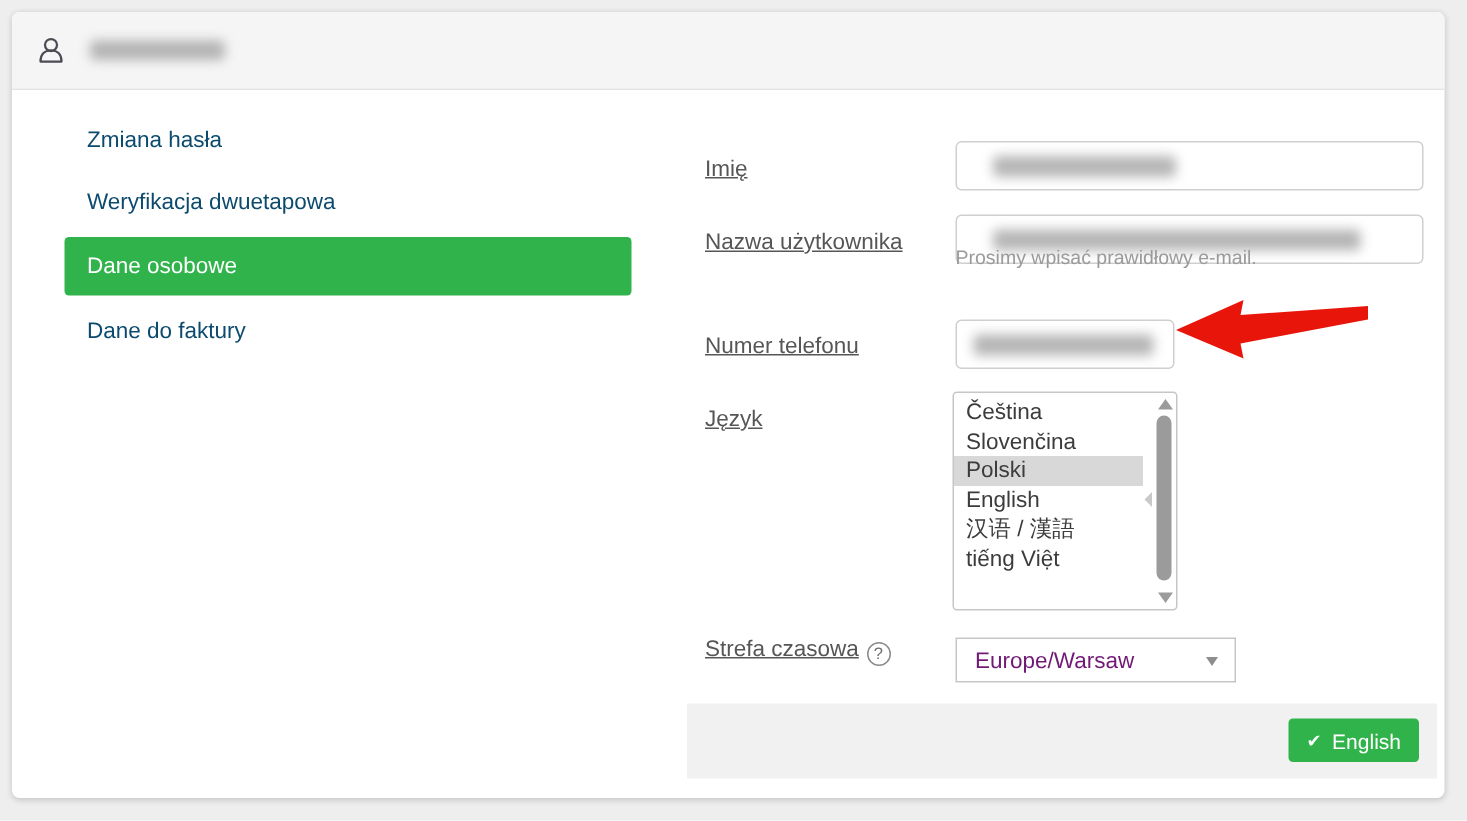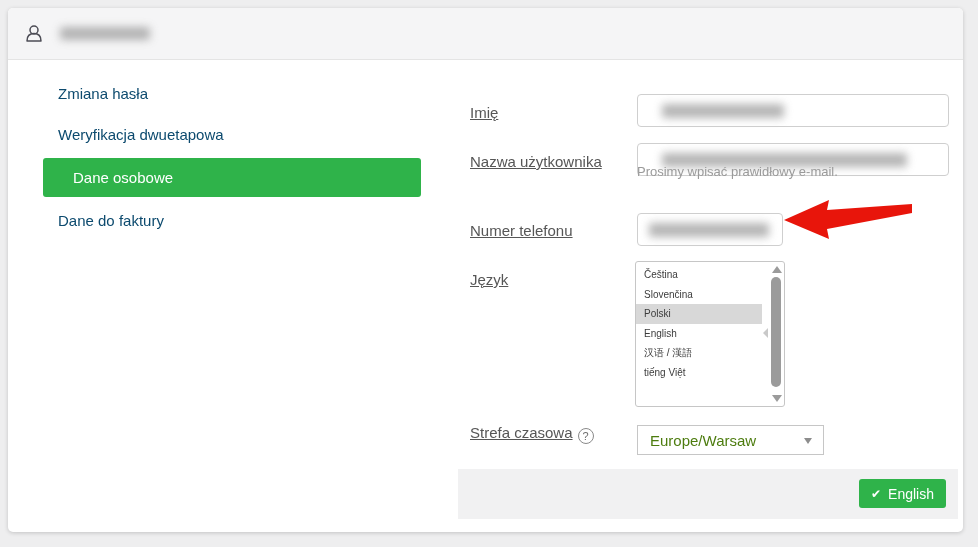--- a/index.html
+++ b/index.html
@@ -28,40 +28,40 @@
   .header-name-blob { width:90px; height:13px; margin-left:16px; }
 
   
   .nav-item {
     position:absolute; left:50px; font-size:15px; color:#0c4a6e; cursor:pointer;
     line-height:17px;
   }
   .nav-item-active {
     position:absolute; left:35px; top:150px; width:378px; height:39px;
     background:#2fb34a; border-radius:3px; color:#ffffff; font-size:15px;
-    display:flex; align-items:center; padding-left:30px; cursor:pointer;
+    display:flex; align-items:center; padding-left:15px; cursor:pointer;
   }
 
   
   .form-label { position:absolute; left:462px; font-size:15px; color:#565656;text-decoration:underline; }
   .text-input {
     position:absolute; left:629px; width:312px; height:33px;
     border:1px solid #cfcfcf; border-radius:4px; background:#fff;
   }
   .input-blob { position:absolute; top:9px; height:14px; }
   .hint {
     position:absolute; left:629px; top:156px; font-size:13px; color:#9a9a9a;
   }
   .listbox {
     position:absolute; left:627px; top:253px; width:150px; height:146px;
     border:1px solid #c6c6c6; border-radius:3px; background:#fff;
     padding-top:3px; overflow:hidden;
   }
   .listbox .opt {
-    font-size:10px; line-height:19.5px; color:#3c3c3c; padding-left:8px;
+    font-size:15px; line-height:19.5px; color:#3c3c3c; padding-left:8px;
     width:126px; white-space:nowrap; cursor:default;
   }
   .listbox .opt.selected { background:#d8d8d8; }
   .scrollbar {
     position:absolute; top:2px; right:1px; width:13px; height:140px;
   }
   .sb-up, .sb-down {
     position:absolute; left:2px; width:0; height:0;
     border-left:5px solid transparent; border-right:5px solid transparent;
   }
@@ -78,21 +78,21 @@
   }
   .help-badge {
     display:inline-block; width:16px; height:16px; border:1px solid #8a8a8a;
     border-radius:50%; font-size:11px; line-height:14px; text-align:center;
     color:#6e6e6e; vertical-align:-2px; margin-left:5px; cursor:pointer;
   }
   .select {
     position:absolute; left:629px; top:417px; width:187px; height:30px;
     border:1px solid #c6c6c6; background:#fff; cursor:pointer;
     display:flex; align-items:center; padding-left:12px;
-    font-size:15px; color:#4d7c0f;
+    font-size:15px; color:#701a75;
   }
   .select-caret {
     position:absolute; right:11px; top:12px; width:0; height:0;
     border-left:4.5px solid transparent; border-right:4.5px solid transparent;
     border-top:6px solid #8d8d8d;
   }
   .footer-bar {
     position:absolute; left:450px; top:461px; width:500px; height:50px;
     background:#f1f1f2;
   }

